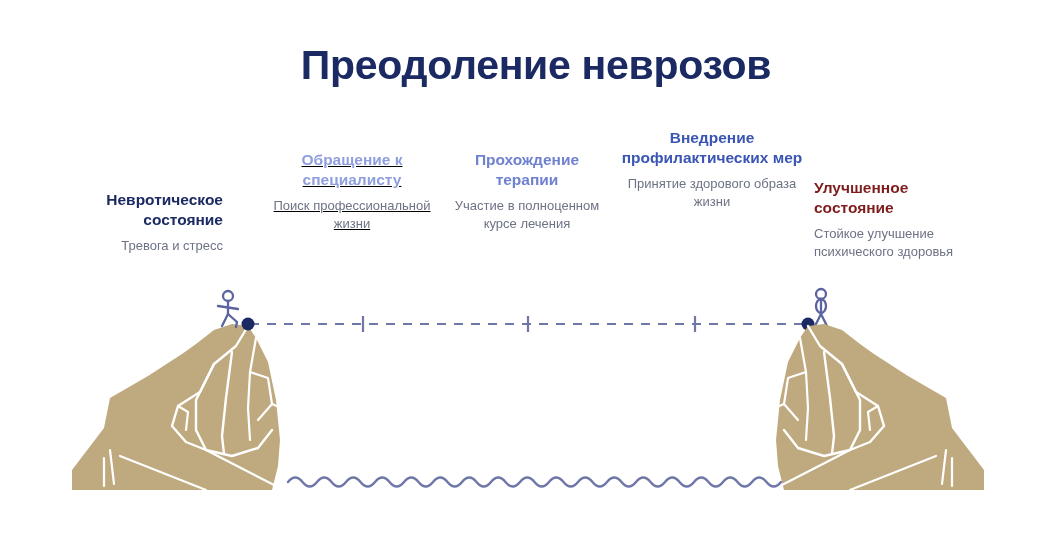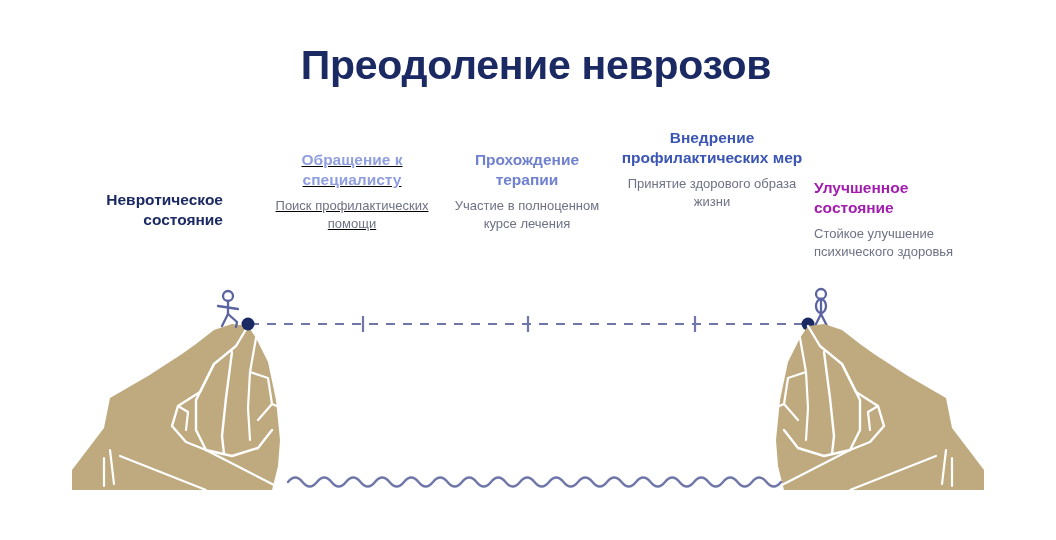--- a/index.html
+++ b/index.html
@@ -58,39 +58,40 @@
 </style>
 </head>
 <body>
 
 <div id="stage">
 
   <div id="title">Преодоление неврозов</div>
 
   <div class="col" id="col0">
     <div class="col-head" style="color:#1b2a63">Невротическое состояние</div>
+    <div class="col-sub">Тревога и стресс</div>
   </div>
 
   <div class="col" id="col1">
     <div class="col-head" style="color:#8f9ede">Обращение к специалисту</div>
-    <div class="col-sub">Поиск профилактических помощи</div>
+    <div class="col-sub">Поиск профессиональной жизни</div>
   </div>
 
   <div class="col" id="col2">
     <div class="col-head" style="color:#6f81cf">Прохождение терапии</div>
     <div class="col-sub">Участие в полноценном курсе лечения</div>
   </div>
 
   <div class="col" id="col3">
     <div class="col-head" style="color:#3a55b4">Внедрение профилактических мер</div>
     <div class="col-sub">Принятие здорового образа жизни</div>
   </div>
 
   <div class="col" id="col4">
-    <div class="col-head" style="color:#a21caf">Улучшенное состояние</div>
+    <div class="col-head" style="color:#7f1d1d">Улучшенное состояние</div>
     <div class="col-sub">Стойкое улучшение психического здоровья</div>
   </div>
 
   <div id="scene">
     <svg width="1056" height="230" viewBox="0 0 1056 230" xmlns="http://www.w3.org/2000/svg">
 
       <g>
         <path d="M 72,210 L 72,190 L 104,148 L 110,118 L 148,96 L 182,74 L 196,64 L 214,50 L 232,44 L 248,46 L 256,58 L 268,82 L 276,120 L 280,160 L 278,186 L 272,210 Z" fill="#bfa97e"></path>
         <path d="M 248,46 L 236,66 L 214,84 L 196,120 L 196,150 L 206,170 L 232,176 L 258,168 L 272,150" fill="none" stroke="#ffffff" stroke-width="2.4" stroke-linejoin="round" stroke-linecap="round"></path>
         <path d="M 214,84 L 200,112 L 178,126 L 172,146 L 186,162 L 206,170" fill="none" stroke="#ffffff" stroke-width="2.4" stroke-linejoin="round" stroke-linecap="round"></path>

